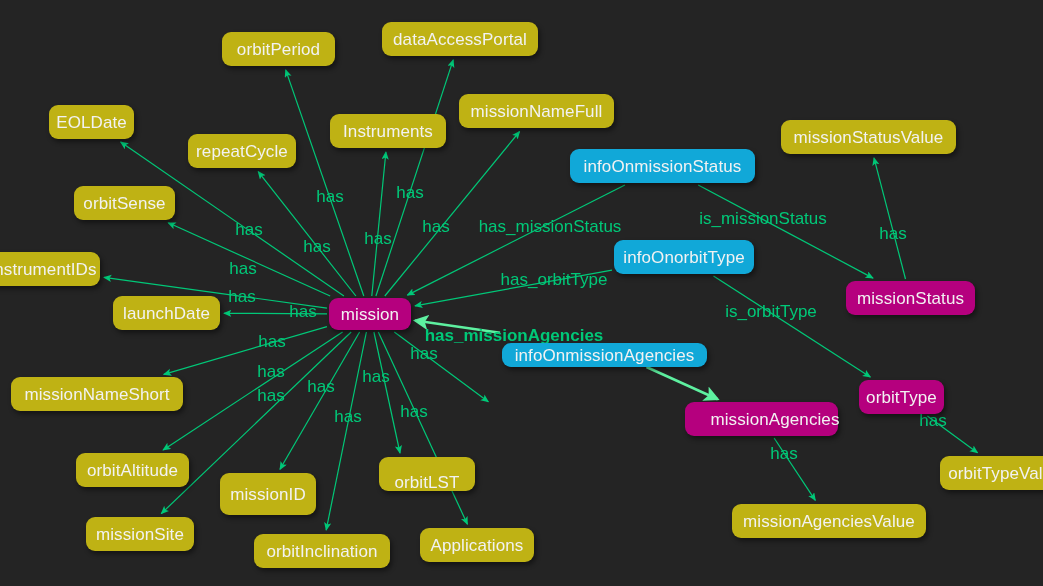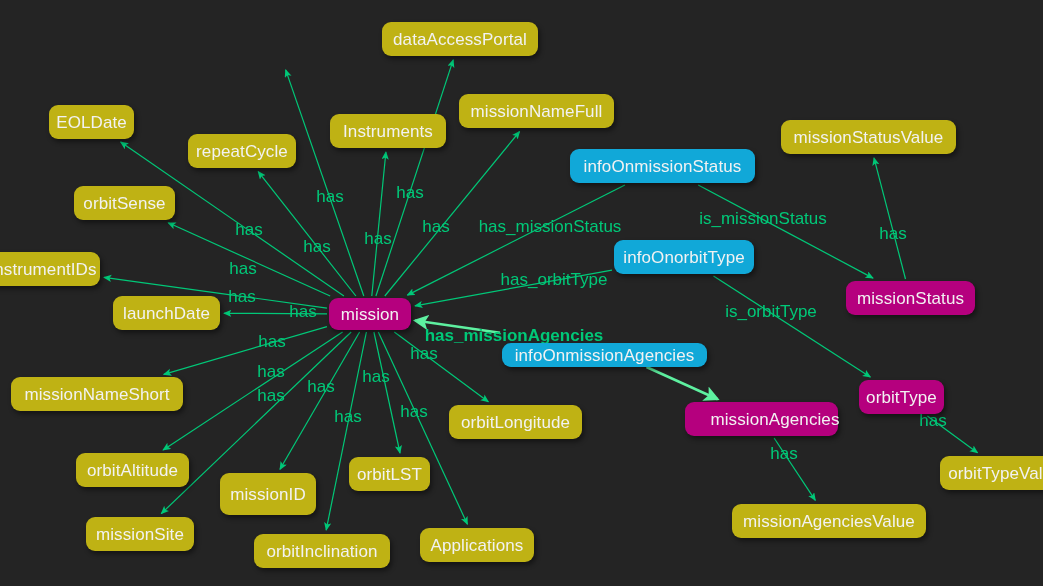--- a/index.html
+++ b/index.html
@@ -134,20 +134,23 @@
       <div class="edge-label" style="left: 554px; top: 279px;">has_orbitType</div>
       <div class="edge-label bold" style="left: 514px; top: 335px;">has_missionAgencies</div>
       <div class="edge-label" style="left: 763px; top: 218px;">is_missionStatus</div>
       <div class="edge-label" style="left: 771px; top: 311px;">is_orbitType</div>
       <div class="edge-label" style="left: 893px; top: 233px;">has</div>
       <div class="edge-label" style="left: 933px; top: 420px;">has</div>
       <div class="edge-label" style="left: 784px; top: 453px;">has</div>
     </div>
 
   <div id="node-layer">
+      <div class="node olive" style="left: 222px; top: 32px; width: 113px; height: 34px;">
+        <span>orbitPeriod</span>
+      </div>
       <div class="node olive" style="left: 382px; top: 22px; width: 156px; height: 34px;">
         <span>dataAccessPortal</span>
       </div>
       <div class="node olive" style="left: 49px; top: 105px; width: 85px; height: 34px;">
         <span>EOLDate</span>
       </div>
       <div class="node olive" style="left: 330px; top: 114px; width: 116px; height: 34px;">
         <span>Instruments</span>
       </div>
       <div class="node olive" style="left: 459px; top: 94px; width: 155px; height: 34px;">
@@ -182,30 +185,27 @@
       </div>
       <div class="node blue" style="left: 502px; top: 343px; width: 205px; height: 24px;">
         <span>infoOnmissionAgencies</span>
       </div>
       <div class="node olive" style="left: 11px; top: 377px; width: 172px; height: 34px;">
         <span>missionNameShort</span>
       </div>
       <div class="node magenta" style="left: 859px; top: 380px; width: 85px; height: 34px;">
         <span>orbitType</span>
       </div>
-      <div class="node olive" style="left: 449px; top: 405px; width: 133px; height: 34px;">
-        <span>orbitLongitude</span>
-      </div>
       <div class="node magenta" style="left: 685px; top: 402px; width: 153px; height: 34px; padding-left: 38px;">
         <span>missionAgencies</span>
       </div>
       <div class="node olive" style="left: 76px; top: 453px; width: 113px; height: 34px; text-align: center;">
         <span>orbitAltitude</span>
       </div>
-      <div class="node olive" style="left: 349px; top: 457px; width: 81px; height: 34px;">
+      <div class="node olive" style="left: 379px; top: 457px; width: 96px; height: 34px; align-items: flex-end;">
         <span>orbitLST</span>
       </div>
       <div class="node olive" style="left: 940px; top: 456px; width: 130px; height: 34px;">
         <span>orbitTypeValue</span>
       </div>
       <div class="node olive" style="left: 220px; top: 473px; width: 96px; height: 42px;">
         <span>missionID</span>
       </div>
       <div class="node olive" style="left: 86px; top: 517px; width: 108px; height: 34px;">
         <span>missionSite</span>

